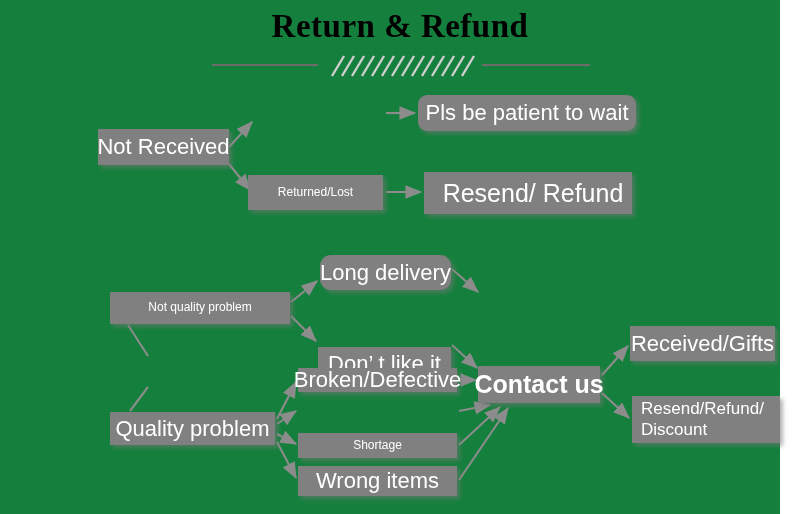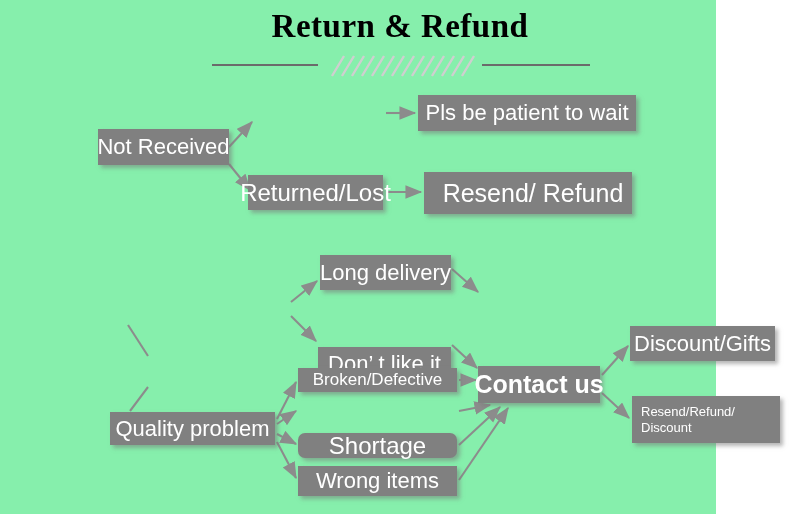--- a/index.html
+++ b/index.html
@@ -8,23 +8,23 @@
   }
   body {
     width: 800px;
     height: 514px;
     background: #ffffff;
     font-family: "Liberation Sans", sans-serif;
     overflow: hidden;
   }
   #stage {
     position: relative;
-    width: 716px;
+    width: 780px;
     height: 514px;
-    background: #86efac;
+    background: #15803d;
   }
 
   
   .title {
     position: absolute;
     left: 0;
     top: 8px;
     width: 800px;
     text-align: center;
     font-family: "Liberation Serif", "DejaVu Serif", serif;
@@ -44,38 +44,38 @@
   
   .node {
     position: absolute;
     background: #808080;
     color: #ffffff;
     box-sizing: border-box;
     display: flex;
     align-items: center;
     justify-content: center;
     font-family: "Liberation Sans", sans-serif;
-    font-size: 24px;
+    font-size: 12px;
     line-height: 1.15;
     padding: 0 7px;
     white-space: pre;
     box-shadow: 3px 3px 4px rgba(120,120,120,0.55);
     z-index: 3;
   }
   .node.big {
     font-size: 25px;
   }
   .node.mid {
     font-size: 22px;
   }
   .node.twoline {
     justify-content: flex-start;
     text-align: left;
     white-space: pre-line;
-    font-size: 13px;
+    font-size: 17px;
     line-height: 1.18;
     padding-left: 9px;
   }
 
   svg.arrows {
     position: absolute;
     left: 0;
     top: 0;
     width: 800px;
     height: 514px;
@@ -147,41 +147,42 @@
       <line x1="459" y1="480" x2="508" y2="408" marker-end="url(#ah)"></line>
 
       <line x1="602" y1="375" x2="628" y2="346" marker-end="url(#ah)"></line>
       <line x1="602" y1="393" x2="629" y2="418" marker-end="url(#ah)"></line>
     </g>
   </svg>
 
   <div class="node mid" style="left:98px; top:129px; width:131px; height:36px;text-align:right;">Not Received</div>
 
 
-  <div class="node mid" style="left:418px; top:95px; width:218px; height:36px;">Pls be patient to wait</div>
+  <div class="node mid" style="left:418px; top:95px; width:218px; height:36px;border-radius:9px;">Pls be patient to wait</div>
 
   <div class="node" style="left:248px; top:175px; width:135px; height:35px;">Returned/Lost</div>
 
   <div class="node big" style="left:424px; top:172px; width:208px; height:42px;padding-left:17px;">Resend/ Refund</div>
 
 
+  <div class="node" style="left:110px; top:292px; width:180px; height:32px;">Not quality problem</div>
 
   <div class="node mid" style="left:110px; top:412px; width:165px; height:33px;">Quality problem</div>
 
-  <div class="node mid" style="left:320px; top:255px; width:131px; height:35px;">Long delivery</div>
+  <div class="node mid" style="left:320px; top:255px; width:131px; height:35px;border-radius:11px;">Long delivery</div>
 
   <div class="node mid" style="left:318px; top:324px; width:133px; height:33px;margin-top:23px;">Don’ t like it</div>
 
-  <div class="node" style="left:298px; top:368px; width:159px; height:24px; font-size:17px;">Broken/Defective</div>
+  <div class="node" style="left:298px; top:368px; width:159px; height:24px; font-size:22px;">Broken/Defective</div>
 
 
-  <div class="node" style="left:298px; top:433px; width:159px; height:25px;border-radius:7px;">Shortage</div>
+  <div class="node" style="left:298px; top:433px; width:159px; height:25px;">Shortage</div>
 
   <div class="node mid" style="left:298px; top:466px; width:159px; height:30px;">Wrong items</div>
 
   <div class="node big" style="left:478px; top:366px; width:122px; height:37px;font-weight:bold;">Contact us</div>
 
-  <div class="node mid" style="left:630px; top:326px; width:145px; height:35px;">Discount/Gifts</div>
+  <div class="node mid" style="left:630px; top:326px; width:145px; height:35px;">Received/Gifts</div>
 
   <div class="node twoline" style="left:632px; top:396px; width:148px; height:47px;">Resend/Refund/
 Discount</div>
 
 </div>
 
 </body></html>

